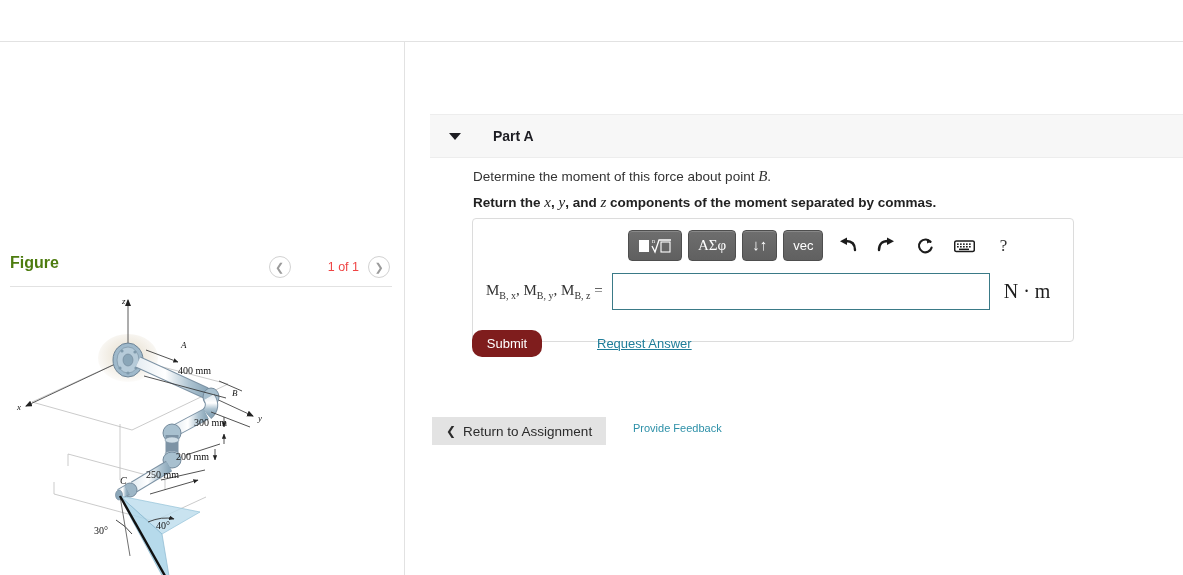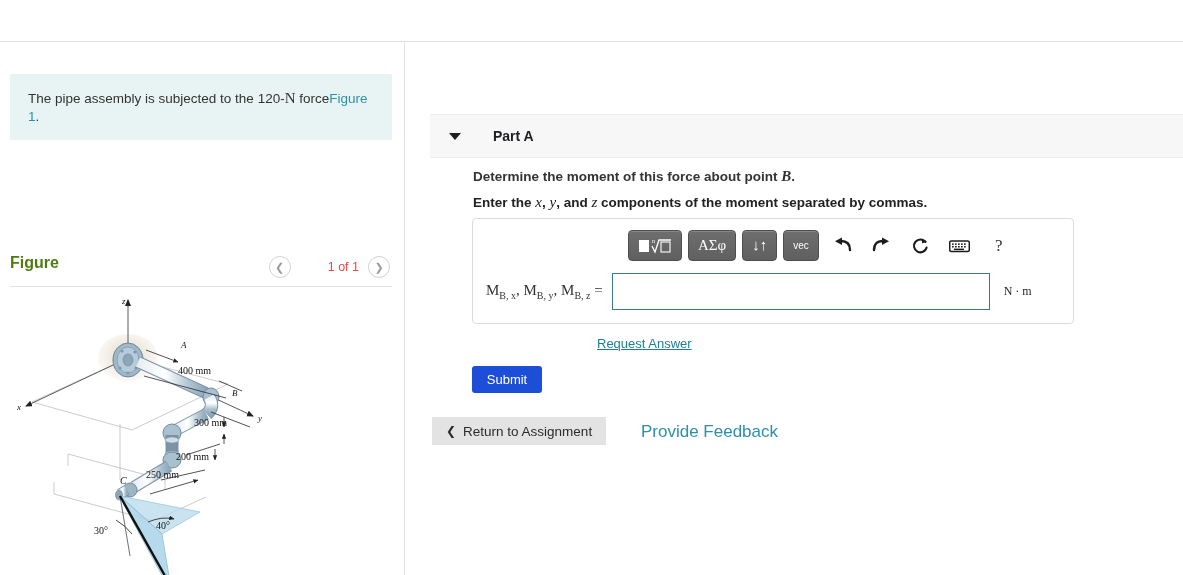--- a/index.html
+++ b/index.html
@@ -68,101 +68,98 @@
     display: flex; align-items: center;
   }
   .caret {
     margin-left: 19px; width: 0; height: 0;
     border-left: 6px solid transparent; border-right: 6px solid transparent;
     border-top: 7px solid #1d1d23; cursor: pointer;
   }
   .parta-label { margin-left: 32px; font-size: 14px; font-weight: bold; color: #1d1d23; }
 
   .q-line1 {
-    position: absolute; left: 68px; top: 126px; font-size: 13.5px; color: #333; font-weight: bold;
+    position: absolute; left: 68px; top: 126px; font-size: 13.5px; color: #333;
   }
   .q-line2 {
     position: absolute; left: 68px; top: 152px; font-size: 13.5px; font-weight: bold; color: #222;
   }
 
   
   .answer-panel {
-    position: absolute; left: 67px; top: 176px; width: 602px; height: 106px;
+    position: absolute; left: 67px; top: 176px; width: 602px; height: 124px;
     border: 1px solid #dcdcdc; border-radius: 4px; background: #fff;
   }
   .mathbar {
     position: absolute; left: 155px; top: 11px;
     display: flex; align-items: center; gap: 6px;
   }
   .mbtn {
     height: 31px; min-width: 31px; padding: 0 9px;
     background: linear-gradient(#6e6e6e, #606060);
     border: 1px solid #4e4e4e; border-radius: 4px;
     color: #fff; font-size: 15px;
     display: flex; align-items: center; justify-content: center;
     cursor: pointer; font-family: "Liberation Serif", serif;
     box-shadow: 0 1px 0 rgba(255,255,255,.18) inset;
   }
-  .mbtn.vec { font-family: "Liberation Sans", sans-serif; font-size: 10px; }
+  .mbtn.vec { font-family: "Liberation Sans", sans-serif; font-size: 13px; }
   .iconbtn {
     width: 30px; height: 28px; background: none; border: none;
     display: flex; align-items: center; justify-content: center;
     color: #1c1c1c; cursor: pointer; margin-left: 3px;
   }
   .iconbtn.help { font-size: 17px; color: #333; font-family: "Liberation Serif", serif; }
 
   .ans-row {
     position: absolute; left: 0; top: 48px; width: 602px; height: 48px;
     display: flex; align-items: center;
   }
   .ans-label {
     margin-left: 13px; font-family: "Liberation Serif", serif; font-size: 15px; white-space: nowrap;
   }
   .ans-input {
     margin-left: 9px; width: 378px; height: 37px;
     border: 1px solid #3a7a87; background: #fff; outline: none;
     font-size: 14px; padding: 0 7px; font-family: "Liberation Sans", sans-serif;
   }
-  .ans-units { margin-left: 14px; font-family: "Liberation Serif", serif; font-size: 12px; color: #1e1e1e; }
+  .ans-units { margin-left: 14px; font-family: "Liberation Serif", serif; font-size: 20px; color: #1e1e1e; }
 
   .submit-btn {
     position: absolute; left: 67px; top: 288px; width: 70px; height: 27px;
-    background: #1d4ed8; color: #fff; border: none; border-radius: 3px;
-    font-size: 13px; font-family: "Liberation Sans", sans-serif; cursor: pointer; margin-top: 36px;
+    background: #7f1d1d; color: #fff; border: none; border-radius: 10px;
+    font-size: 13px; font-family: "Liberation Sans", sans-serif; cursor: pointer;
   }
   .request-link {
     position: absolute; left: 152px; top: 294px;
     font-size: 13px; color: #1f7d99; text-decoration: underline; cursor: pointer; margin-left: 40px;
   }
 
   .return-btn {
     position: absolute; left: 27px; top: 375px; height: 28px; padding: 0 14px;
     background: #e3e3e3; border: none; color: #2b2b2b;
     font-size: 13.5px; display: flex; align-items: center; gap: 7px; cursor: pointer;
   }
   .feedback-link {
     position: absolute; left: 228px; top: 380px;
-    font-size: 17px; color: #2d90a8; cursor: pointer; margin-left: 8px;
+    font-size: 11px; color: #2d90a8; cursor: pointer;
   }
 
   .sr { position: absolute; width: 1px; height: 1px; overflow: hidden; clip: rect(0 0 0 0); }
 </style>
 </head>
 <body>
 
 <div id="page">
 
   <div class="problem-title">Problem 4.46</div>
   <div class="header-rule"></div>
 
   <div class="left-col">
 
-    <div class="statement-box">
-      <span>The pipe assembly is subjected to the 120-</span><span class="mathserif">N</span><span> force</span><span class="link">Figure 1</span><span>.</span>
-    </div>
 
     <div class="figure-title">Figure</div>
 
     <div class="fig-pager">
       <div class="pager-btn">
         <span>❮</span>
       </div>
       <span class="pager-label">1 of 1</span>
       <div class="pager-btn">
         <span>❯</span>
@@ -320,21 +317,21 @@
     <div class="parta-header">
       <div class="caret"></div>
       <div class="parta-label">Part A</div>
     </div>
 
     <div class="q-line1">
       <span>Determine the moment of this force about point </span><span class="mathserif-i" style="font-size:15px">B</span><span>.</span>
     </div>
 
     <div class="q-line2">
-      <span>Enter the </span><span class="mathserif-i" style="font-size:15px;font-weight:normal">x</span><span>, </span><span class="mathserif-i" style="font-size:15px;font-weight:normal">y</span><span>, and </span><span class="mathserif-i" style="font-size:15px;font-weight:normal">z</span><span> components of the moment separated by commas.</span>
+      <span>Return the </span><span class="mathserif-i" style="font-size:15px;font-weight:normal">x</span><span>, </span><span class="mathserif-i" style="font-size:15px;font-weight:normal">y</span><span>, and </span><span class="mathserif-i" style="font-size:15px;font-weight:normal">z</span><span> components of the moment separated by commas.</span>
     </div>
 
     <div class="answer-panel">
 
       <div class="mathbar">
 
         <div class="mbtn">
           <svg width="34" height="17" viewBox="0 0 34 17">
             <rect x="1" y="3" width="10" height="12" fill="#fff"></rect>
             <text x="14" y="6" font-size="6" fill="#fff" font-family="Liberation Serif, serif">n</text>

